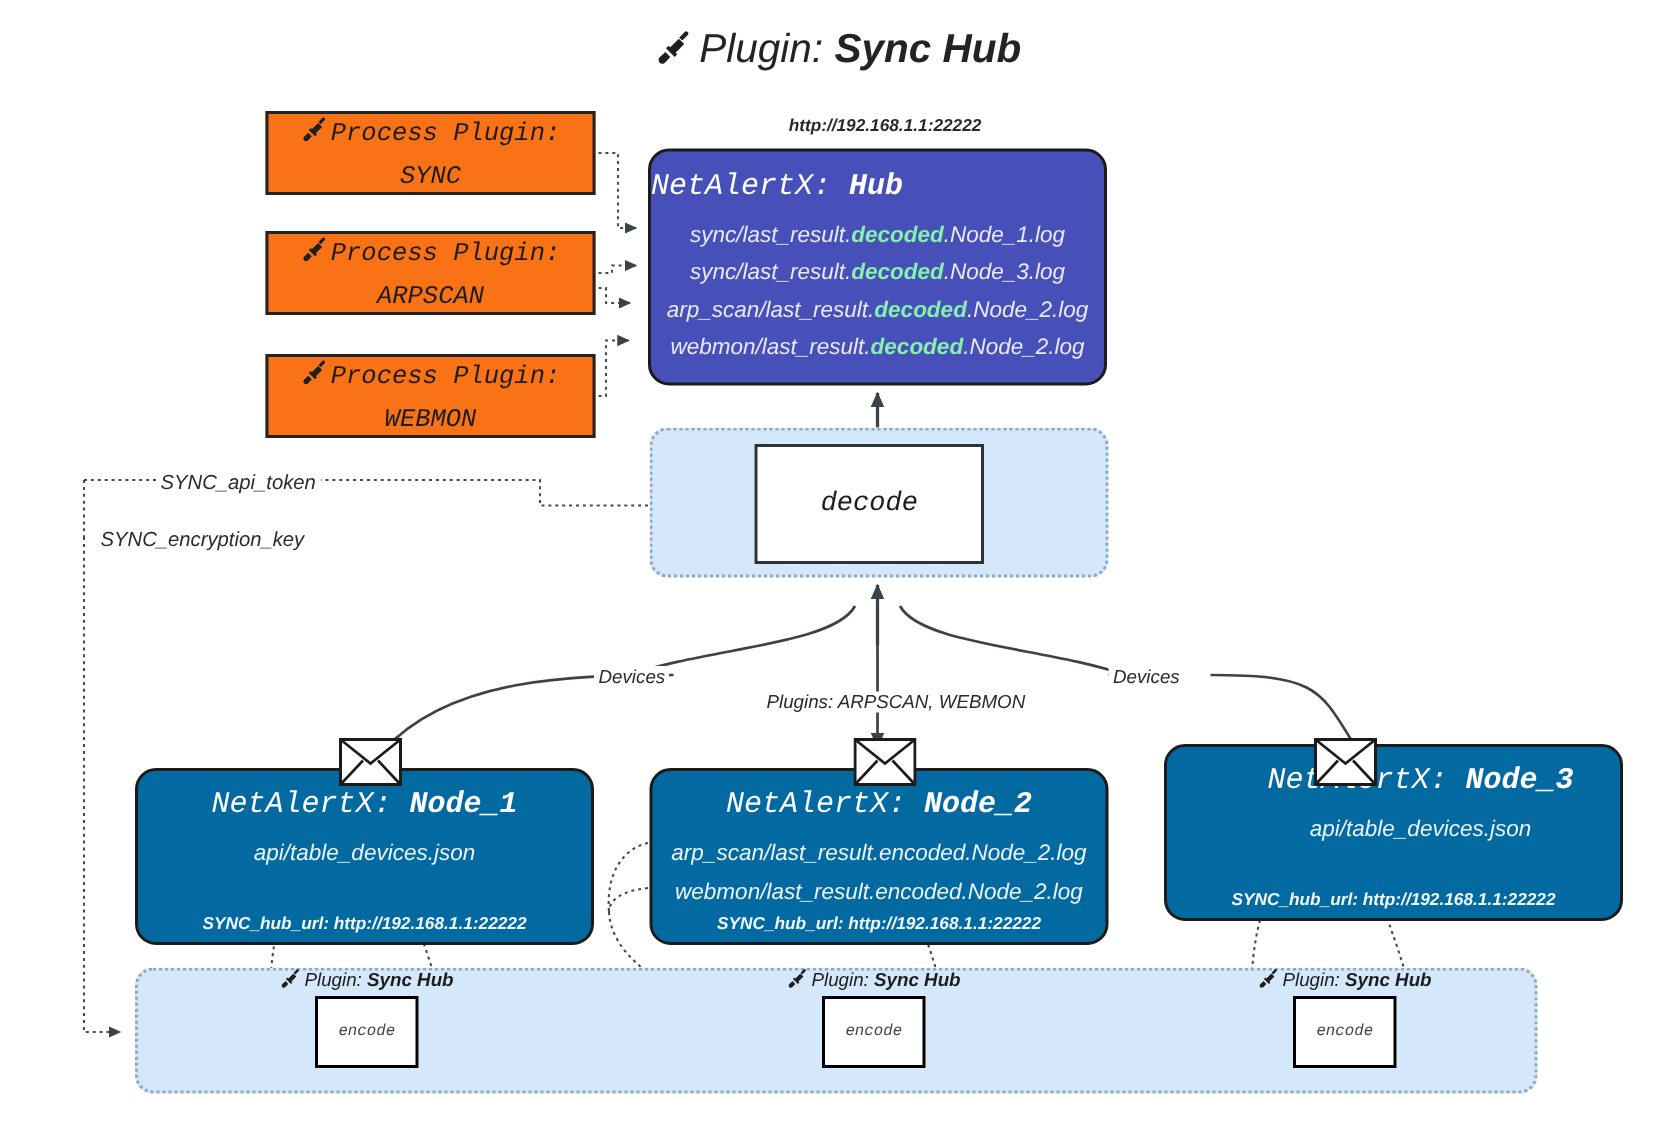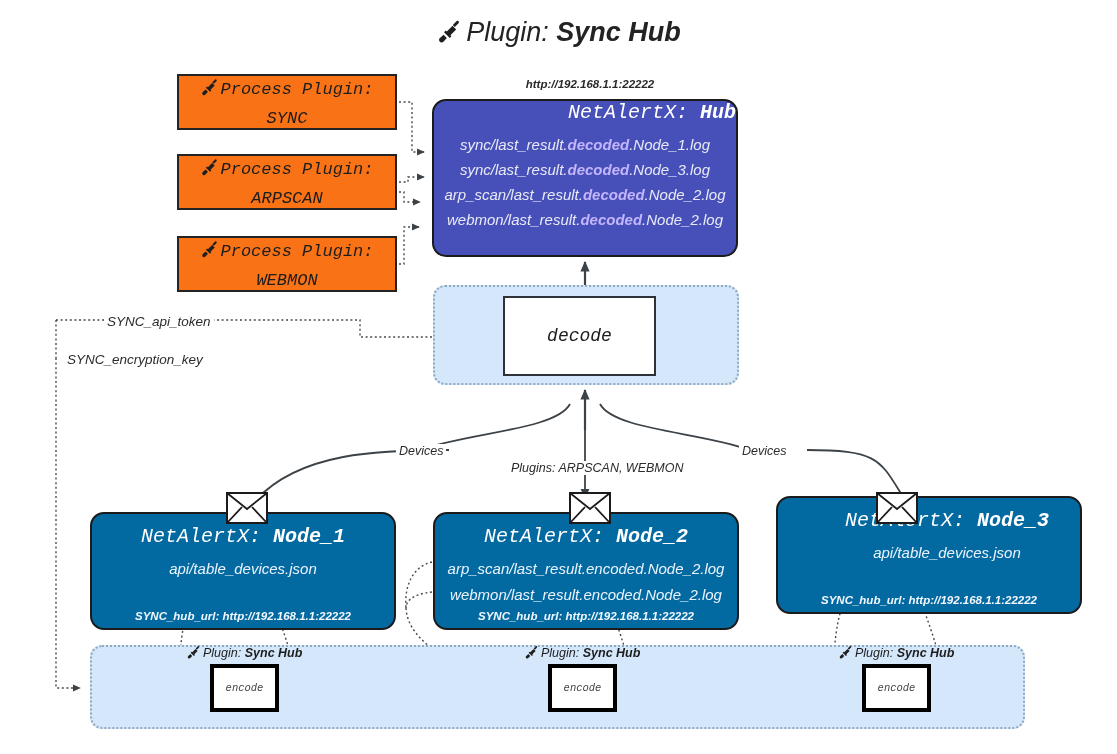--- a/index.html
+++ b/index.html
@@ -27,28 +27,28 @@
   #proc-sync{left:177px;top:74px;}
   #proc-arpscan{left:177px;top:154px;}
   #proc-webmon{left:177px;top:236px;}
 
   
   #hub-url{position:absolute;left:455px;top:78px;width:270px;text-align:center;
       font-size:11.5px;font-weight:bold;color:#2a2a2a;}
   #hub-box{position:absolute;left:432px;top:99px;width:306px;height:158px;
       background:#4650b8;border:2.5px solid #1b1b1b;border-radius:14px;
       box-sizing:border-box;}
-  #hub-box .hub-title{text-align:right;
+  #hub-box .hub-title{margin-top:12px;text-align:left;
       font-family:"Liberation Mono","DejaVu Sans Mono",monospace;
       font-size:20px;color:#ffffff;}
   #hub-box .hub-title b{font-weight:bold;}
   #hub-box .hub-rows{margin-top:8px;}
   #hub-box .hub-row{font-size:15px;color:#e9e9f7;line-height:25px;
       text-align:center;white-space:nowrap;}
-  #hub-box .hub-row b{font-weight:bold;color:#c4b5fd;}
+  #hub-box .hub-row b{font-weight:bold;color:#86efac;}
 
   
   #decode-group{position:absolute;left:433px;top:285px;width:306px;height:100px;
       background:#d5e8fb;border:2px dotted #8fa9bf;border-radius:12px;box-sizing:border-box;}
   #decode-box{position:absolute;left:503px;top:296px;width:153px;height:80px;
       background:#ffffff;border:2px solid #2d3338;box-sizing:border-box;
       display:flex;align-items:center;justify-content:center;
       font-family:"Liberation Mono","DejaVu Sans Mono",monospace;
       font-size:18px;color:#1d1d1d;}
 
@@ -80,21 +80,21 @@
   
   .envelope{position:absolute;width:42px;height:32px;}
   #env-1{left:226px;top:492px;}
   #env-2{left:569px;top:492px;}
   #env-3{left:876px;top:492px;}
 
   
   #bottom-group{position:absolute;left:90px;top:645px;width:935px;height:84px;
       background:#d5e8fb;border:2px dotted #8fa9bf;border-radius:12px;box-sizing:border-box;}
   .encode-box{position:absolute;width:69px;height:48px;background:#ffffff;
-      border:4px solid #000000;box-sizing:border-box;display:flex;
+      border:2px solid #000000;box-sizing:border-box;display:flex;
       align-items:center;justify-content:center;
       font-family:"Liberation Mono","DejaVu Sans Mono",monospace;
       font-size:10.5px;color:#444;}
   #encode-1{left:210px;top:664px;}
   #encode-2{left:548px;top:664px;}
   #encode-3{left:862px;top:664px;}
   .plugin-cap{position:absolute;font-size:12.5px;color:#1d1d1d;white-space:nowrap;}
   .plugin-cap .plug{display:inline-block;vertical-align:-3px;margin-right:2px;}
   .plugin-cap b{font-weight:bold;}
   #cap-1{left:186px;top:645px;}

